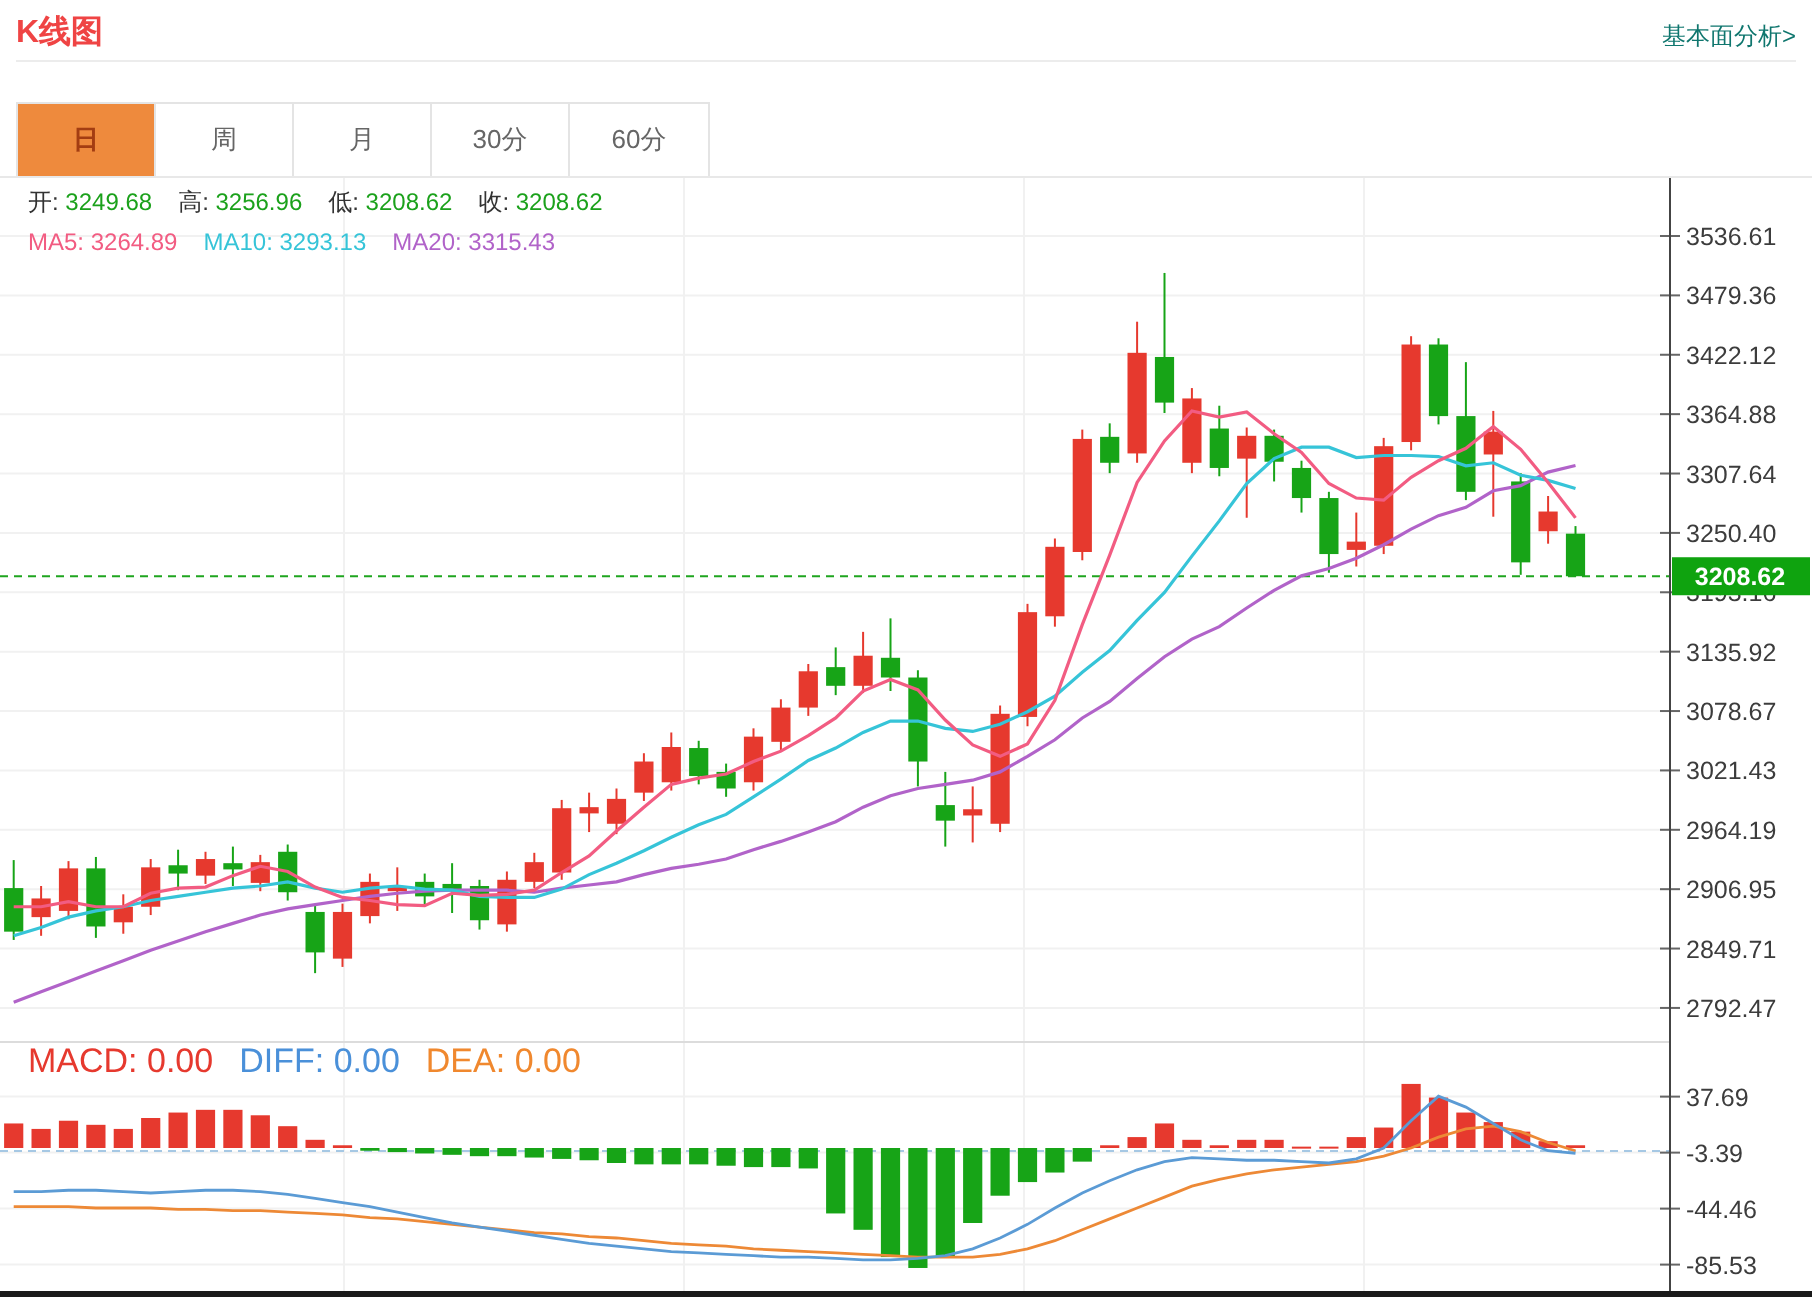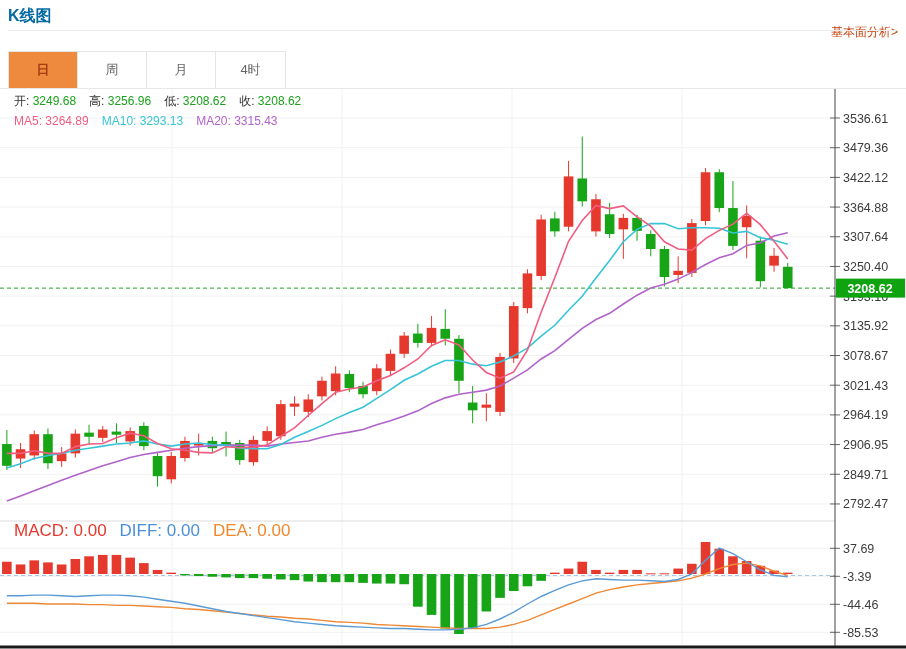--- a/index.html
+++ b/index.html
@@ -1,18 +1,18 @@
 <!DOCTYPE html>
 <html><head>
 <meta charset="utf-8">
 <style>
   html,body{margin:0;padding:0}
   body{width:906px;height:649px;font-family:"Liberation Sans",sans-serif;background:#fff;overflow:hidden;position:relative}
-  .page-title{position:absolute;top:6px;left:8px;font-size:16px;font-weight:bold;color:#0369a1;margin:0}
-  .fund-link{position:absolute;top:24px;right:8px;font-size:12px;color:#c2410c;text-decoration:none;cursor:pointer}
+  .page-title{position:absolute;top:6px;left:8px;font-size:16px;font-weight:bold;color:#ef4444;margin:0}
+  .fund-link{position:absolute;top:10px;right:8px;font-size:12px;color:#0f766e;text-decoration:none;cursor:pointer}
   .header-divider{position:absolute;top:30px;left:8px;right:8px;height:1px;background:#ececec}
   .tabbar{position:absolute;top:51px;left:8px;display:flex;border:1px solid #e4e4e4;background:#fff}
   .tab{width:69px;height:36px;line-height:36px;text-align:center;font-size:13px;color:#666;border-right:1px solid #e4e4e4;cursor:pointer;box-sizing:border-box}
   .tab:last-child{border-right:none}
   .tab.selected{background:#ee8a3d;color:#a33d12;font-weight:bold}
   .chart-wrap{position:absolute;top:88px;left:0;width:906px;height:561px;border-top:1px solid #e8e8e8}
   .chart-wrap svg{position:absolute;left:0;top:0}
   .legend{position:absolute;font-size:12px;white-space:nowrap;pointer-events:none}
   .legend .lab{color:#333}
   .legend .val{margin-right:13px}
@@ -25,21 +25,22 @@
 <body>
 
 <h1 class="page-title">K线图</h1>
 <a class="fund-link">基本面分析&gt;</a>
 <div class="header-divider"></div>
 
 <div class="tabbar" id="tabbar">
     <div class="tab selected">日</div>
     <div class="tab">周</div>
     <div class="tab">月</div>
-    <div class="tab">4时</div>
+    <div class="tab">30分</div>
+    <div class="tab">60分</div>
   </div>
 
 <div class="chart-wrap">
   <svg id="chart-svg" width="906" height="561">
       <g>
         <line x1="172" y1="0" x2="172" y2="557" stroke="#f1f1f1"></line>
         <line x1="342" y1="0" x2="342" y2="557" stroke="#f1f1f1"></line>
         <line x1="512" y1="0" x2="512" y2="557" stroke="#f1f1f1"></line>
         <line x1="682" y1="0" x2="682" y2="557" stroke="#f1f1f1"></line>
         <line x1="0" y1="432" x2="835" y2="432" stroke="#dcdcdc"></line>

